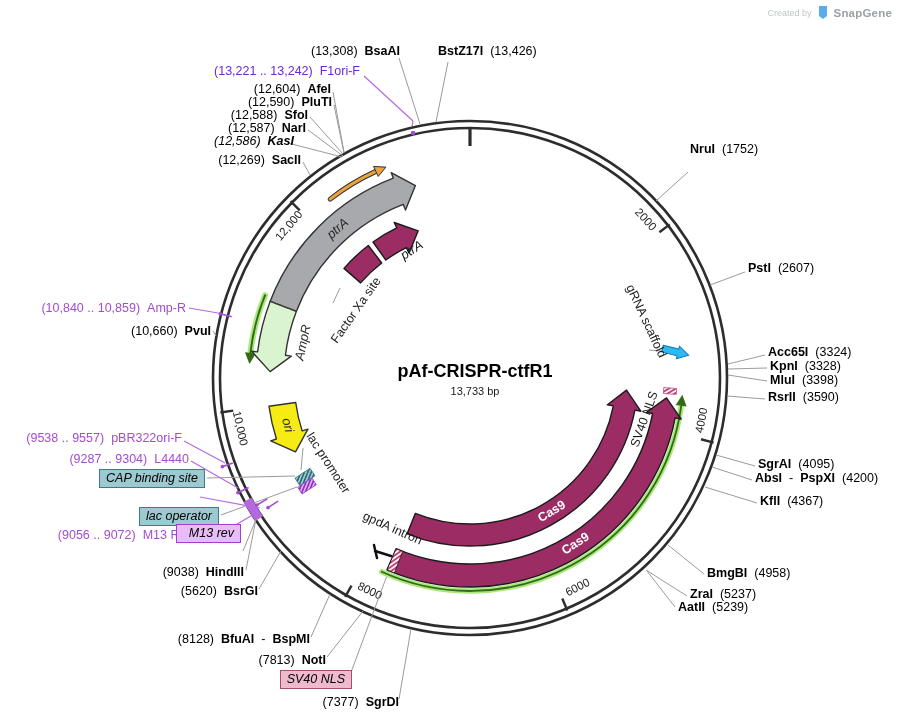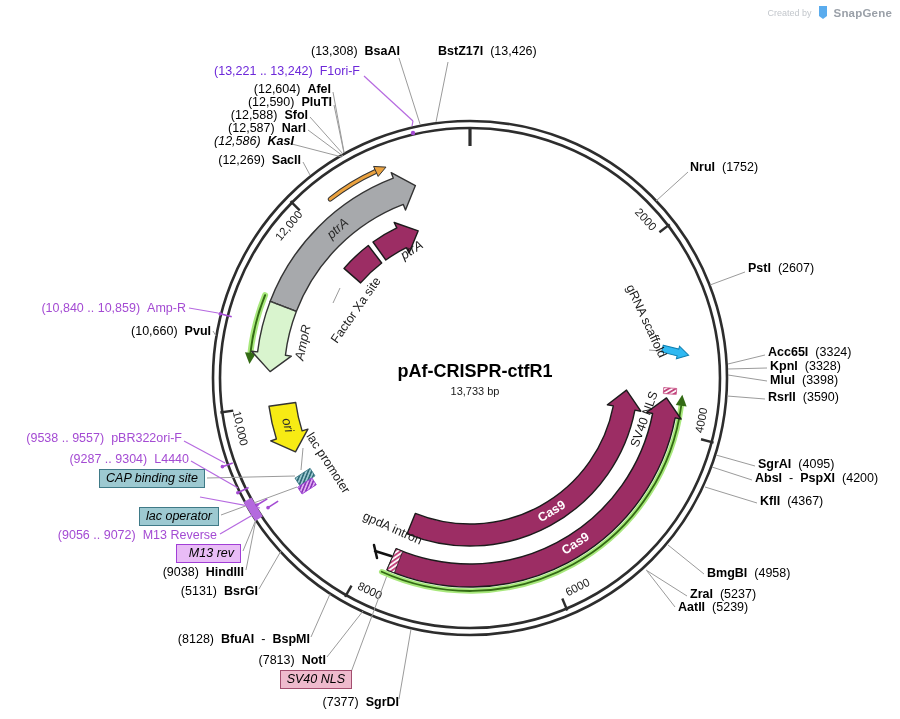--- a/index.html
+++ b/index.html
@@ -166,28 +166,28 @@
       <div class="co" style="top: 119px; right: 594px;"><span>(12,587)</span><span class="b">NarI</span></div>
       <div class="co" style="top: 132px; right: 606px; font-style: italic;"><span>(12,586)</span><span class="b">KasI</span></div>
       <div class="co" style="top: 151px; right: 599px;"><span>(12,269)</span><span class="b">SacII</span></div>
       <div class="co" style="top: 299px; right: 714px; color: rgb(164, 75, 211);"><span>(10,840 .. 10,859)</span><span>Amp-R</span></div>
       <div class="co" style="top: 322px; right: 689px;"><span>(10,660)</span><span class="b">PvuI</span></div>
       <div class="co" style="top: 429px; right: 718px; color: rgb(164, 75, 211);"><span>(9538 .. 9557)</span><span>pBR322ori-F</span></div>
       <div class="co" style="top: 450px; right: 711px; color: rgb(164, 75, 211);"><span>(9287 .. 9304)</span><span>L4440</span></div>
       <div class="co box-teal" style="top: 469px; right: 695px;">CAP binding site</div>
       <div class="co box-teal" style="top: 507px; right: 681px;">lac operator</div>
       <div class="co" style="top: 526px; right: 683px; color: rgb(164, 75, 211);"><span>(9056 .. 9072)</span><span>M13 Reverse</span></div>
-      <div class="co box-purple" style="top: 544px; right: 659px; padding-left: 12px;">M13 rev</div>
+      <div class="co box-purple" style="top: 524px; right: 659px; padding-left: 12px;">M13 rev</div>
       <div class="co" style="top: 563px; right: 656px;"><span>(9038)</span><span class="b">HindIII</span></div>
-      <div class="co" style="top: 582px; right: 642px;"><span>(5131)</span><span class="b">BsrGI</span></div>
+      <div class="co" style="top: 582px; right: 642px;"><span>(5620)</span><span class="b">BsrGI</span></div>
       <div class="co" style="top: 630px; right: 590px;"><span>(8128)</span><span class="b">BfuAI</span><span>-</span><span class="b">BspMI</span></div>
       <div class="co" style="top: 651px; right: 574px;"><span>(7813)</span><span class="b">NotI</span></div>
       <div class="co box-pink" style="top: 670px; right: 548px;">SV40 NLS</div>
       <div class="co" style="top: 693px; right: 501px;"><span>(7377)</span><span class="b">SgrDI</span></div>
-      <div class="co" style="top: 158px; left: 690px;"><span class="b">NruI</span><span>(1752)</span></div>
+      <div class="co" style="top: 140px; left: 690px;"><span class="b">NruI</span><span>(1752)</span></div>
       <div class="co" style="top: 259px; left: 748px;"><span class="b">PstI</span><span>(2607)</span></div>
       <div class="co" style="top: 343px; left: 768px;"><span class="b">Acc65I</span><span>(3324)</span></div>
       <div class="co" style="top: 357px; left: 770px;"><span class="b">KpnI</span><span>(3328)</span></div>
       <div class="co" style="top: 371px; left: 770px;"><span class="b">MluI</span><span>(3398)</span></div>
       <div class="co" style="top: 388px; left: 768px;"><span class="b">RsrII</span><span>(3590)</span></div>
       <div class="co" style="top: 455px; left: 758px;"><span class="b">SgrAI</span><span>(4095)</span></div>
       <div class="co" style="top: 469px; left: 755px;"><span class="b">AbsI</span><span>-</span><span class="b">PspXI</span><span>(4200)</span></div>
       <div class="co" style="top: 492px; left: 760px;"><span class="b">KflI</span><span>(4367)</span></div>
       <div class="co" style="top: 564px; left: 707px;"><span class="b">BmgBI</span><span>(4958)</span></div>
       <div class="co" style="top: 585px; left: 690px;"><span class="b">ZraI</span><span>(5237)</span></div>

